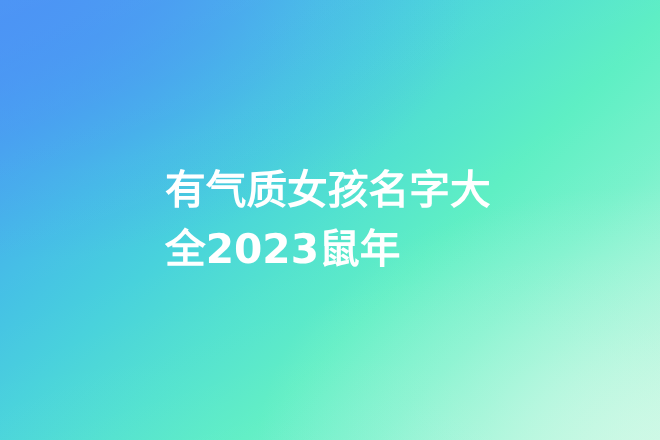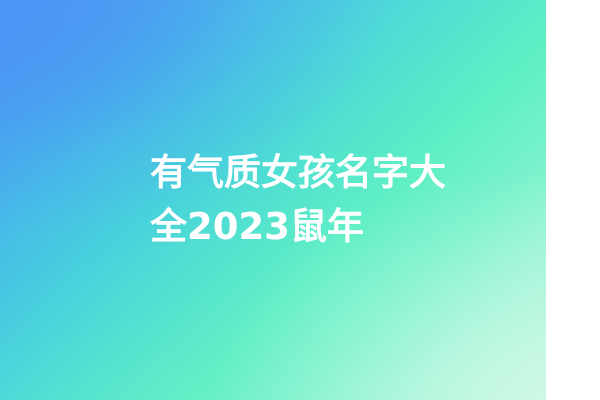--- a/index.html
+++ b/index.html
@@ -5,21 +5,21 @@
 <style>
   html, body {
     margin: 0;
     padding: 0;
     background: #ffffff;
   }
 
   
   .banner {
     position: relative;
-    width: 546px;
+    width: 600px;
     height: 400px;
     overflow: hidden;
     box-sizing: border-box;
     
     background-color: #5ef0c4;
     background-image:
       linear-gradient(135deg,
         #4590f5 0%,
         #45a8ee 14%,
         #45bfe6 26%,

